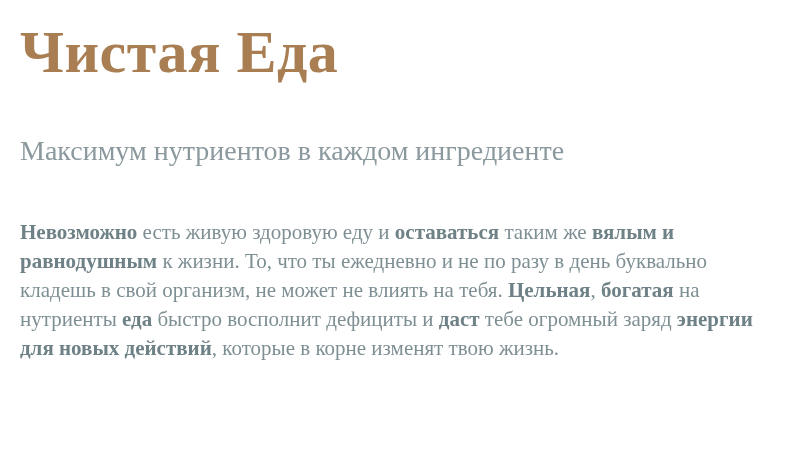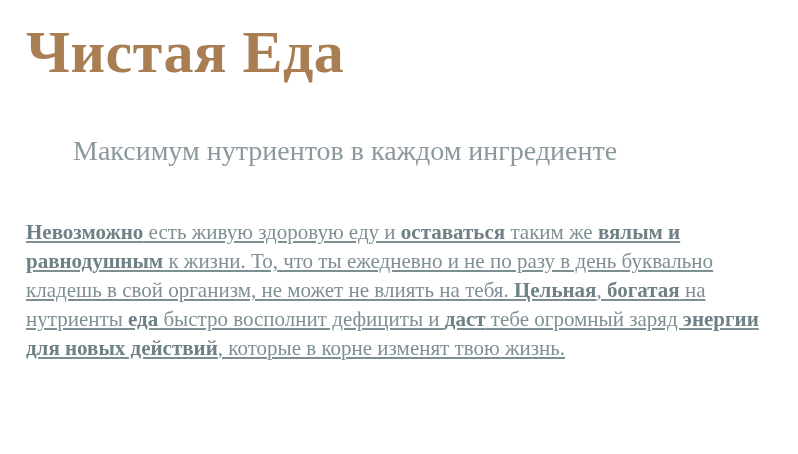--- a/index.html
+++ b/index.html
@@ -13,47 +13,45 @@
   * { margin: 0; padding: 0; box-sizing: border-box; }
   html, body {
     width: 798px;
     height: 454px;
     background: var(--bg);
     overflow: hidden;
   }
   .hero {
     width: 798px;
     height: 454px;
-    padding: 12px 14px 0 26px;
+    padding: 12px 14px 0 20px;
     font-family: "Liberation Serif", "DejaVu Serif", serif;
   }
   .hero-title {
     font-family: "Liberation Serif", "DejaVu Serif", serif;
     font-weight: 700;
     font-size: 60px;
     line-height: 1.15;
     letter-spacing: 0.5px;
     color: var(--title-color);
     margin-top: 6px;
   }
   .hero-subtitle {
     font-weight: 400;
     font-size: 28px;
     line-height: 1.25;
     color: var(--subtitle-color);
     margin-top: 46px;
-    margin-left: 47px;
   }
   .hero-paragraph {
     font-size: 21px;
     line-height: 29px;
     color: var(--body-color);
     margin-top: 50px;
     max-width: 772px;
-    text-decoration: underline;
   }
   .hero-paragraph .seg.bold {
     font-weight: 700;
     color: var(--body-bold-color);
   }
   .attribution {
     font-size: 17px;
     line-height: 1.3;
     margin-top: 24px;
     color: var(--subtitle-color);

